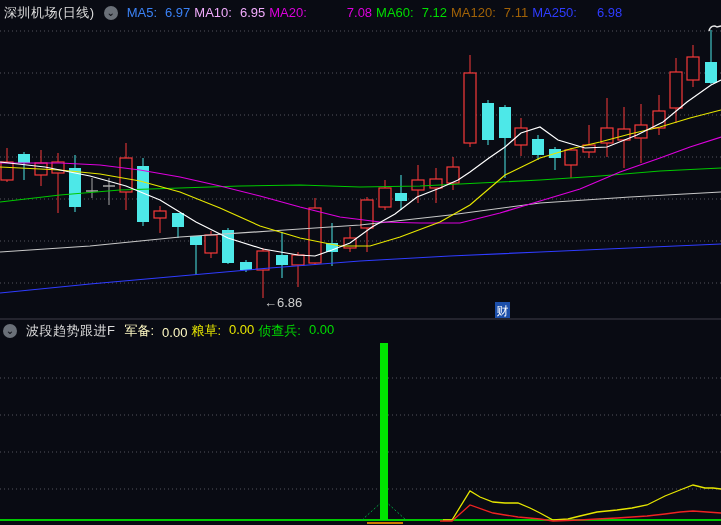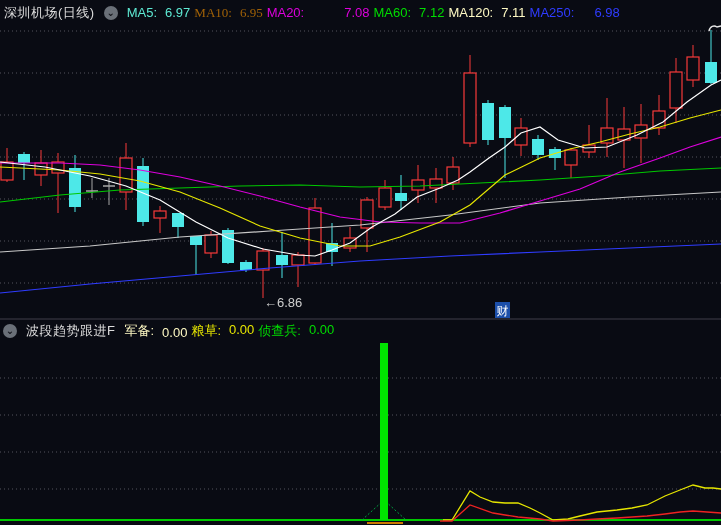--- a/index.html
+++ b/index.html
@@ -170,33 +170,33 @@
       <polyline points="362,520 384,500 406,520" fill="none" stroke="#00a040" stroke-width="1" stroke-dasharray="2,2"></polyline>
       <line x1="367" y1="523" x2="403" y2="523" stroke="#cc7a00" stroke-width="2"></line>
       <rect x="380" y="343" width="8" height="177" fill="#00e400"></rect>
       <polyline points="443,520 452,520 470,491 480,497 493,502 505,503 518,503 530,508 540,513 553,520 568,519 580,516 597,512 617,510 632,508 647,505 665,496 680,490 693,485 705,488 713,488 721,489" fill="none" stroke="#e6e600" stroke-width="1.3"></polyline>
       <polyline points="440,521 452,521 470,505 493,513 505,515 518,517 540,519 553,521 580,520 597,519 617,518 647,516 665,514 680,512 693,511 707,512 721,513" fill="none" stroke="#ee2222" stroke-width="1.3"></polyline>
     </svg>
 
   <div class="topbar">
     <span class="title">深圳机场(日线)</span>
     <span class="chev">⌄</span>
-    <span id="ma-list"><span class="kv ma-item" style="color: #5eead4;">
+    <span id="ma-list"><span class="kv ma-item" style="color: #3b82f6;">
           <span>MA5:</span>
           <span>6.97</span>
-        </span><span class="kv ma-item" style="color: #a16207; font-family: Liberation Serif, serif;">
+        </span><span class="kv ma-item" style="color: #f0abfc;">
           <span>MA10:</span>
           <span>6.95</span>
         </span><span class="kv ma-item" style="color: rgb(221, 0, 221); gap: 36px;">
           <span>MA20:</span>
           <span>7.08</span>
         </span><span class="kv ma-item" style="color: rgb(0, 221, 0);">
           <span>MA60:</span>
           <span>7.12</span>
-        </span><span class="kv ma-item" style="color: #fef9c3; text-align: center;">
+        </span><span class="kv ma-item" style="color: #a16207; text-align: center;">
           <span>MA120:</span>
           <span>7.11</span>
         </span><span class="kv ma-item" style="color: rgb(47, 60, 255); gap: 16px;">
           <span>MA250:</span>
           <span>6.98</span>
         </span></span>
   </div>
 
   <div class="subbar">
     <span class="chev">⌄</span>

